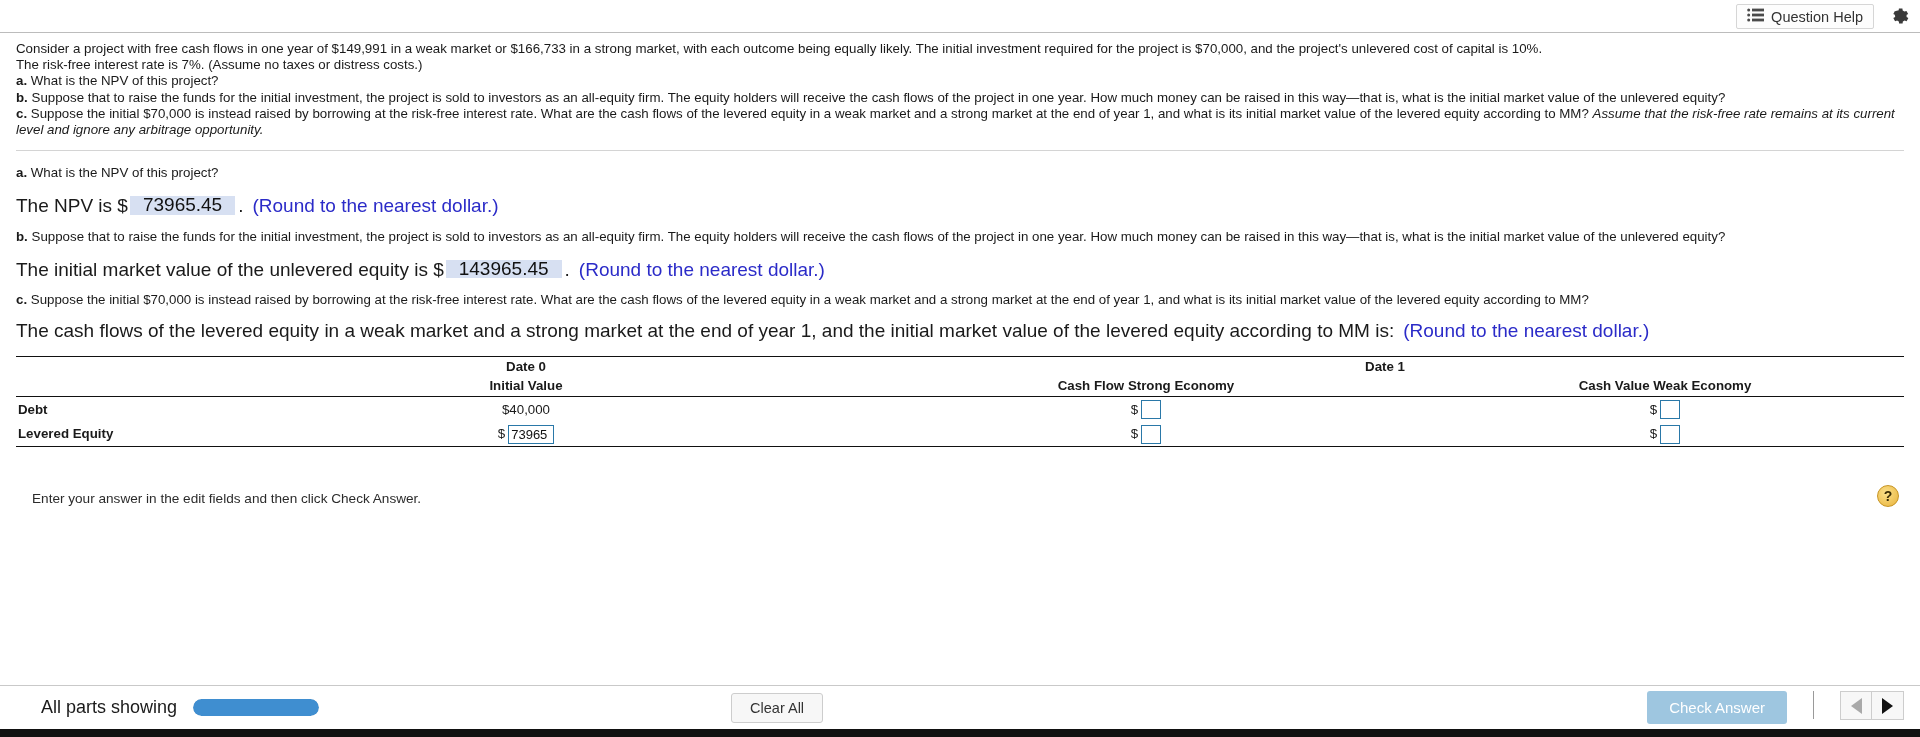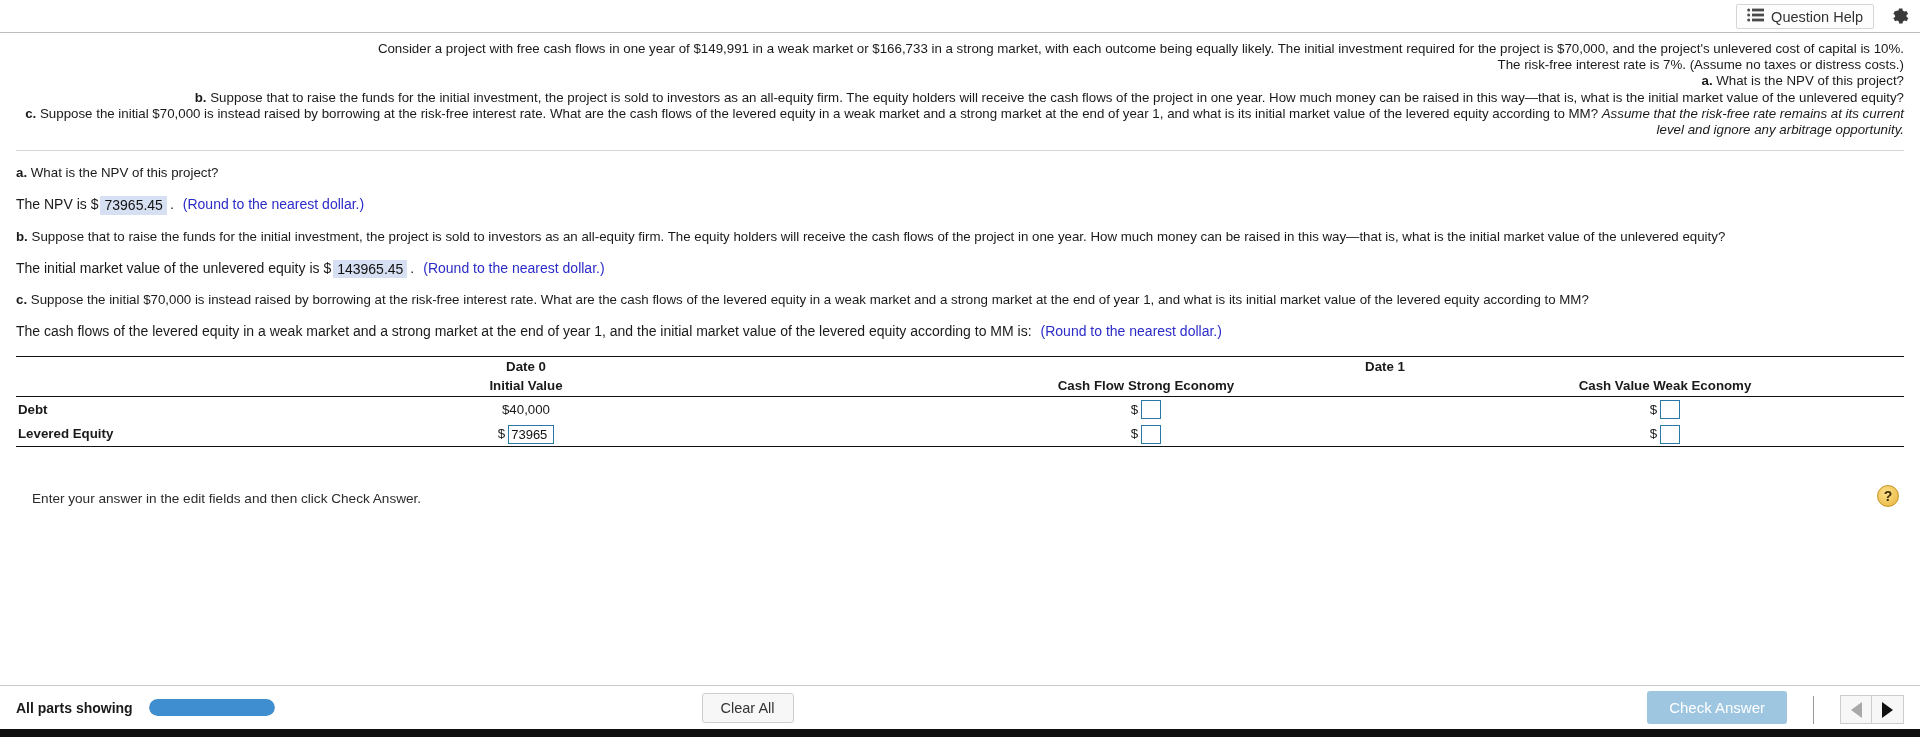--- a/index.html
+++ b/index.html
@@ -72,43 +72,43 @@
     border: none;
   }
 
   
   .content {
     padding: 8px 16px 0 16px;
     font-size: 13.3px;
     line-height: 16.2px;
     color: #1a1a1a;
   }
-  .prompt-line { margin-bottom: 0px; text-align: right; }
+  .prompt-line { margin-bottom: 0px; }
   b { font-weight: bold; }
   .italic { font-style: italic; }
 
   hr.sep {
     border: none;
     border-top: 1px solid #d4d4d4;
     margin: 12px 0 0 0;
   }
 
   .part { margin-top: 14px; }
   .part-q { margin-bottom: 0; }
 
   .answer-line {
     margin-top: 15px;
-    font-size: 14px;
-    display: flex;
-    align-items: flex-start;
+    font-size: 19px;
+    display: flex;
+    align-items: flex-end;
     flex-wrap: wrap;
   }
   .filled-val {
     background: #d7e0f2;
-    padding: 1px 4px;
+    padding: 1px 13px;
     margin: 0 2px;
     color: #111;
   }
   .period { margin-left: 1px; }
   .round-note {
     color: #2b2bc8;
     margin-left: 9px;
   }
 
   
@@ -192,24 +192,25 @@
     position: absolute;
     left: 0; right: 0;
     bottom: 8px;
     height: 44px;
     border-top: 1px solid #c9c9c9;
     display: flex;
     align-items: center;
     padding: 0 16px;
   }
   .parts-label {
-    font-weight: bold;
-    font-size: 14px;
+    font-weight: normal;
+    font-size: 18px;
     color: #1a1a1a;
     white-space: nowrap;
+    margin-left: 25px;
   }
   .progress-track {
     width: 126px; height: 17px;
     background: #e7e7e7;
     border-radius: 9px;
     margin-left: 16px;
     overflow: hidden;
   }
   .progress-fill {
     height: 100%;
@@ -221,21 +222,21 @@
     padding: 6px 18px;
     border: 1px solid #cdcdcd;
     border-radius: 3px;
     background: #f7f7f7;
     font-size: 14.5px;
     color: #333;
     cursor: pointer;
   }
   .foot-right {
     display: flex;
-    align-items: flex-end;
+    align-items: flex-start;
     margin-left: auto;
     gap: 15px;
   }
   .check-btn {
     padding: 8px 22px;
     background: #9ec6e0;
     color: #ffffff;
     border: none;
     border-radius: 3px;
     font-size: 15px;

